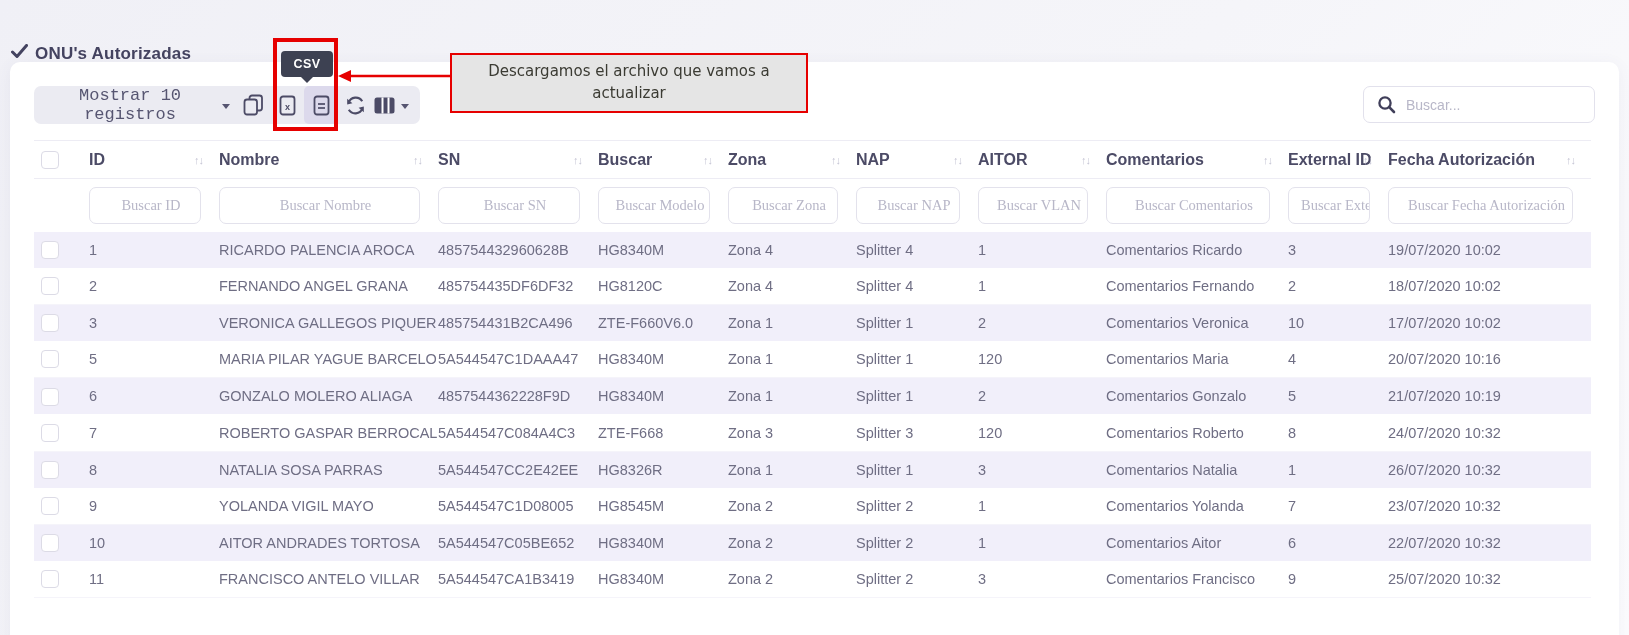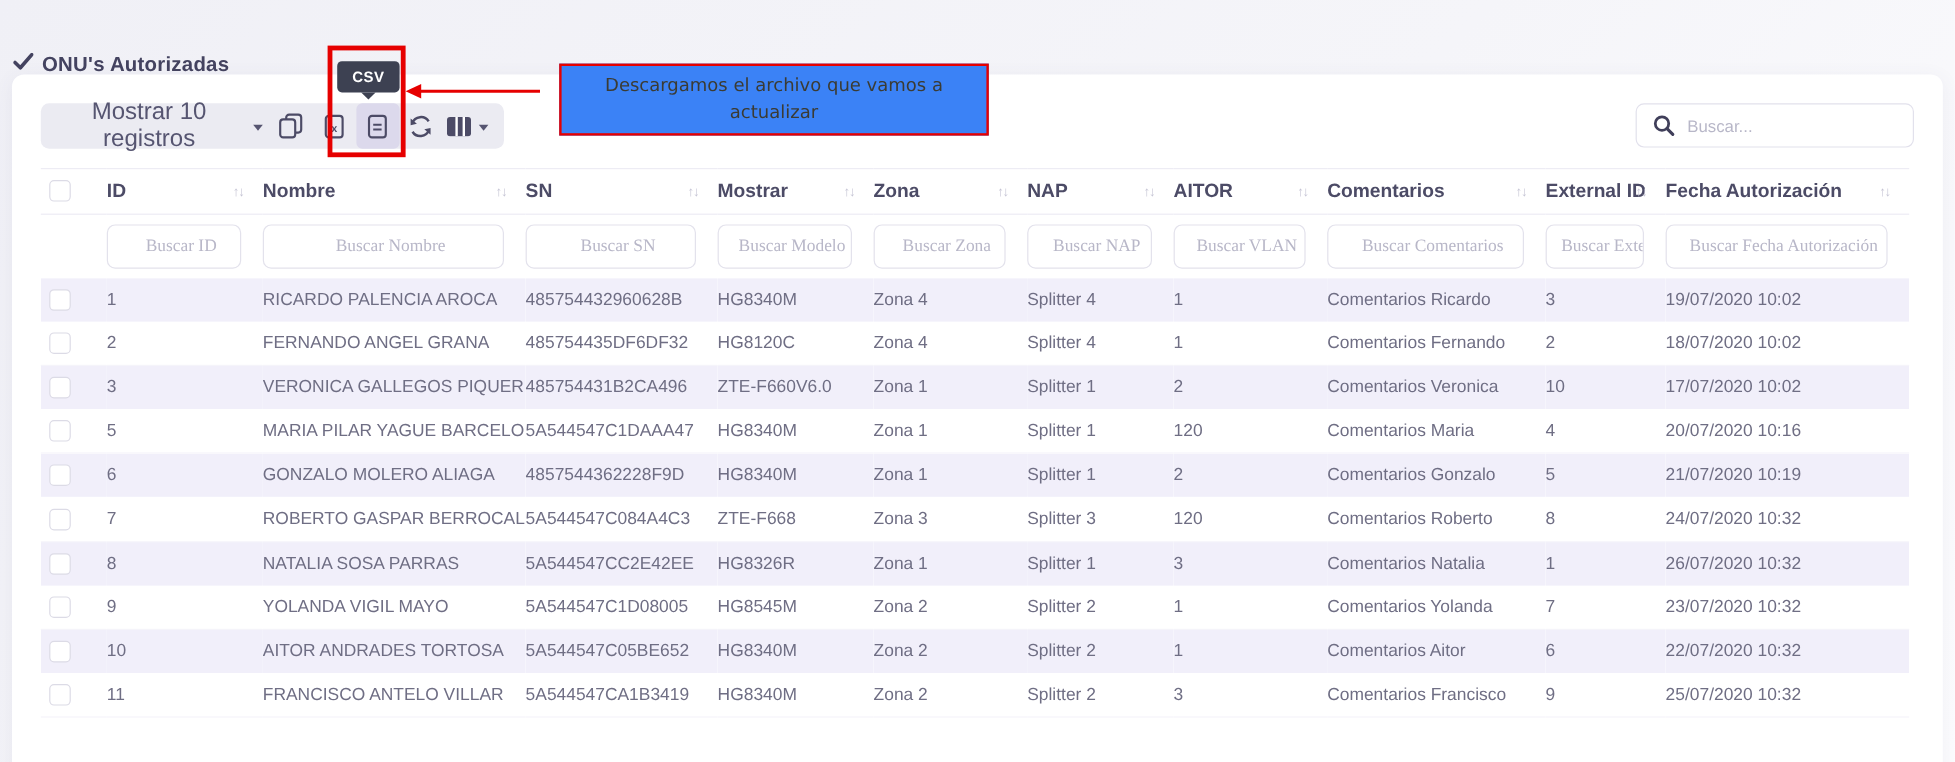--- a/index.html
+++ b/index.html
@@ -14,21 +14,21 @@
   .page-title { position:absolute; left:11px; top:16px; display:flex; align-items:center; gap:7px;
     font-size:17px; font-weight:bold; color:#444360; letter-spacing:.2px;margin-top:28px; }
   
   .card { position:absolute; left:10px; top:62px; width:1609px; height:600px;
     background:#ffffff; border-radius:10px; box-shadow:0 3px 16px rgba(90,90,130,.07); }
   .card-inner { padding:24px 24px 0 24px; }
   .toolbar-row { display:flex; justify-content:space-between; align-items:flex-start; }
   .tool-bar { display:flex; align-items:center; background:#ebebf2; border-radius:7px;
     height:38px; padding-left:13px; width:386px; }
   .length-btn { display:flex; align-items:center; gap:9px; background:none; border:none;
-    font-family:Liberation Sans, sans-serif; font-size:20px; color:#565571; cursor:pointer; padding:0 6px 0 0; }
+    font-family:Liberation Mono, monospace; font-size:17px; color:#565571; cursor:pointer; padding:0 6px 0 0; }
   .caret { width:0; height:0; border-left:4.5px solid transparent; border-right:4.5px solid transparent;
     border-top:5px solid #565571; display:inline-block; margin-top:2px; }
   .icon-btn { width:41px; height:38px; display:flex; align-items:center; justify-content:center;
     background:none; border:none; cursor:pointer; border-radius:5px; }
   .icon-btn.active { background:#dcd9ec; }
   .icon-btn svg { display:block; }
   .colvis-wrap { display:flex; align-items:center; gap:6px; padding-right:10px; }
   
   .search-box { position:relative; width:232px; height:37px; }
   .search-box input { width:100%; height:100%; border:1px solid #e2e1ec; border-radius:7px;
@@ -56,22 +56,22 @@
     background:#fff; vertical-align:middle; cursor:pointer; }
   
   .csv-tooltip { position:absolute; left:281px; top:51px; width:52px; height:26px; background:#3d4152;
     color:#fff; font-size:12.5px; border-radius:4px; display:flex; align-items:center; justify-content:center;
     z-index:4; letter-spacing:.4px;font-weight:bold; }
   .csv-tooltip::after { content:""; position:absolute; left:50%; bottom:-6px; transform:translateX(-50%);
     border-left:6px solid transparent; border-right:6px solid transparent; border-top:6px solid #3d4152; }
   .red-box { position:absolute; left:273px; top:38px; width:65px; height:93px;
     border:4px solid #e60000; z-index:5; }
   .arrow-svg { position:absolute; left:338px; top:66px; z-index:5; }
-  .annotation { position:absolute; left:466px; top:53px; width:358px; min-height:59px;
-    background:#3b82f6; border:2px solid #e60000; color:#3b3b33; z-index:5;
+  .annotation { position:absolute; left:450px; top:53px; width:358px; min-height:59px;
+    background:#e5e5e5; border:2px solid #e60000; color:#3b3b33; z-index:5;
     font-family:"DejaVu Sans", sans-serif; font-size:15px; line-height:1.45;
     display:flex; align-items:center; justify-content:center; text-align:center; padding:6px 20px; }
 </style>
 </head>
 <body>
 
 <div class="page-title">
   <span>
     <svg width="17" height="15" viewBox="0 0 17 15">
         <polyline points="1.5,8 6,12.5 15.5,1.5" fill="none" stroke="#444360" stroke-width="3" stroke-linecap="round" stroke-linejoin="round"></polyline>
@@ -160,21 +160,21 @@
         <col style="width:182px">
           <col style="width:100px">
           <col style="width:203px">
       </colgroup>
       <thead>
         <tr class="head-row">
           <th class="c-select"><span class="cb"></span></th>
           <th><span>ID</span><span class="sort-icon"></span></th>
           <th><span>Nombre</span><span class="sort-icon"></span></th>
           <th><span>SN</span><span class="sort-icon"></span></th>
-          <th><span>Mostrar</span><span class="sort-icon"></span></th>
+          <th><span>Buscar</span><span class="sort-icon"></span></th>
           <th><span>Zona</span><span class="sort-icon"></span></th>
           <th><span>NAP</span><span class="sort-icon"></span></th>
           <th><span>AITOR</span><span class="sort-icon"></span></th>
           <th><span>Comentarios</span><span class="sort-icon"></span></th>
           <th><span>External ID</span><span class="sort-icon"></span></th>
           <th><span>Fecha Autorización</span><span class="sort-icon"></span></th>
         </tr>
         <tr class="filter-row">
           <td class="c-select"><span class="filter-block"></span></td>
           <td><input class="filter-input" placeholder="Buscar ID" style=""></td>

